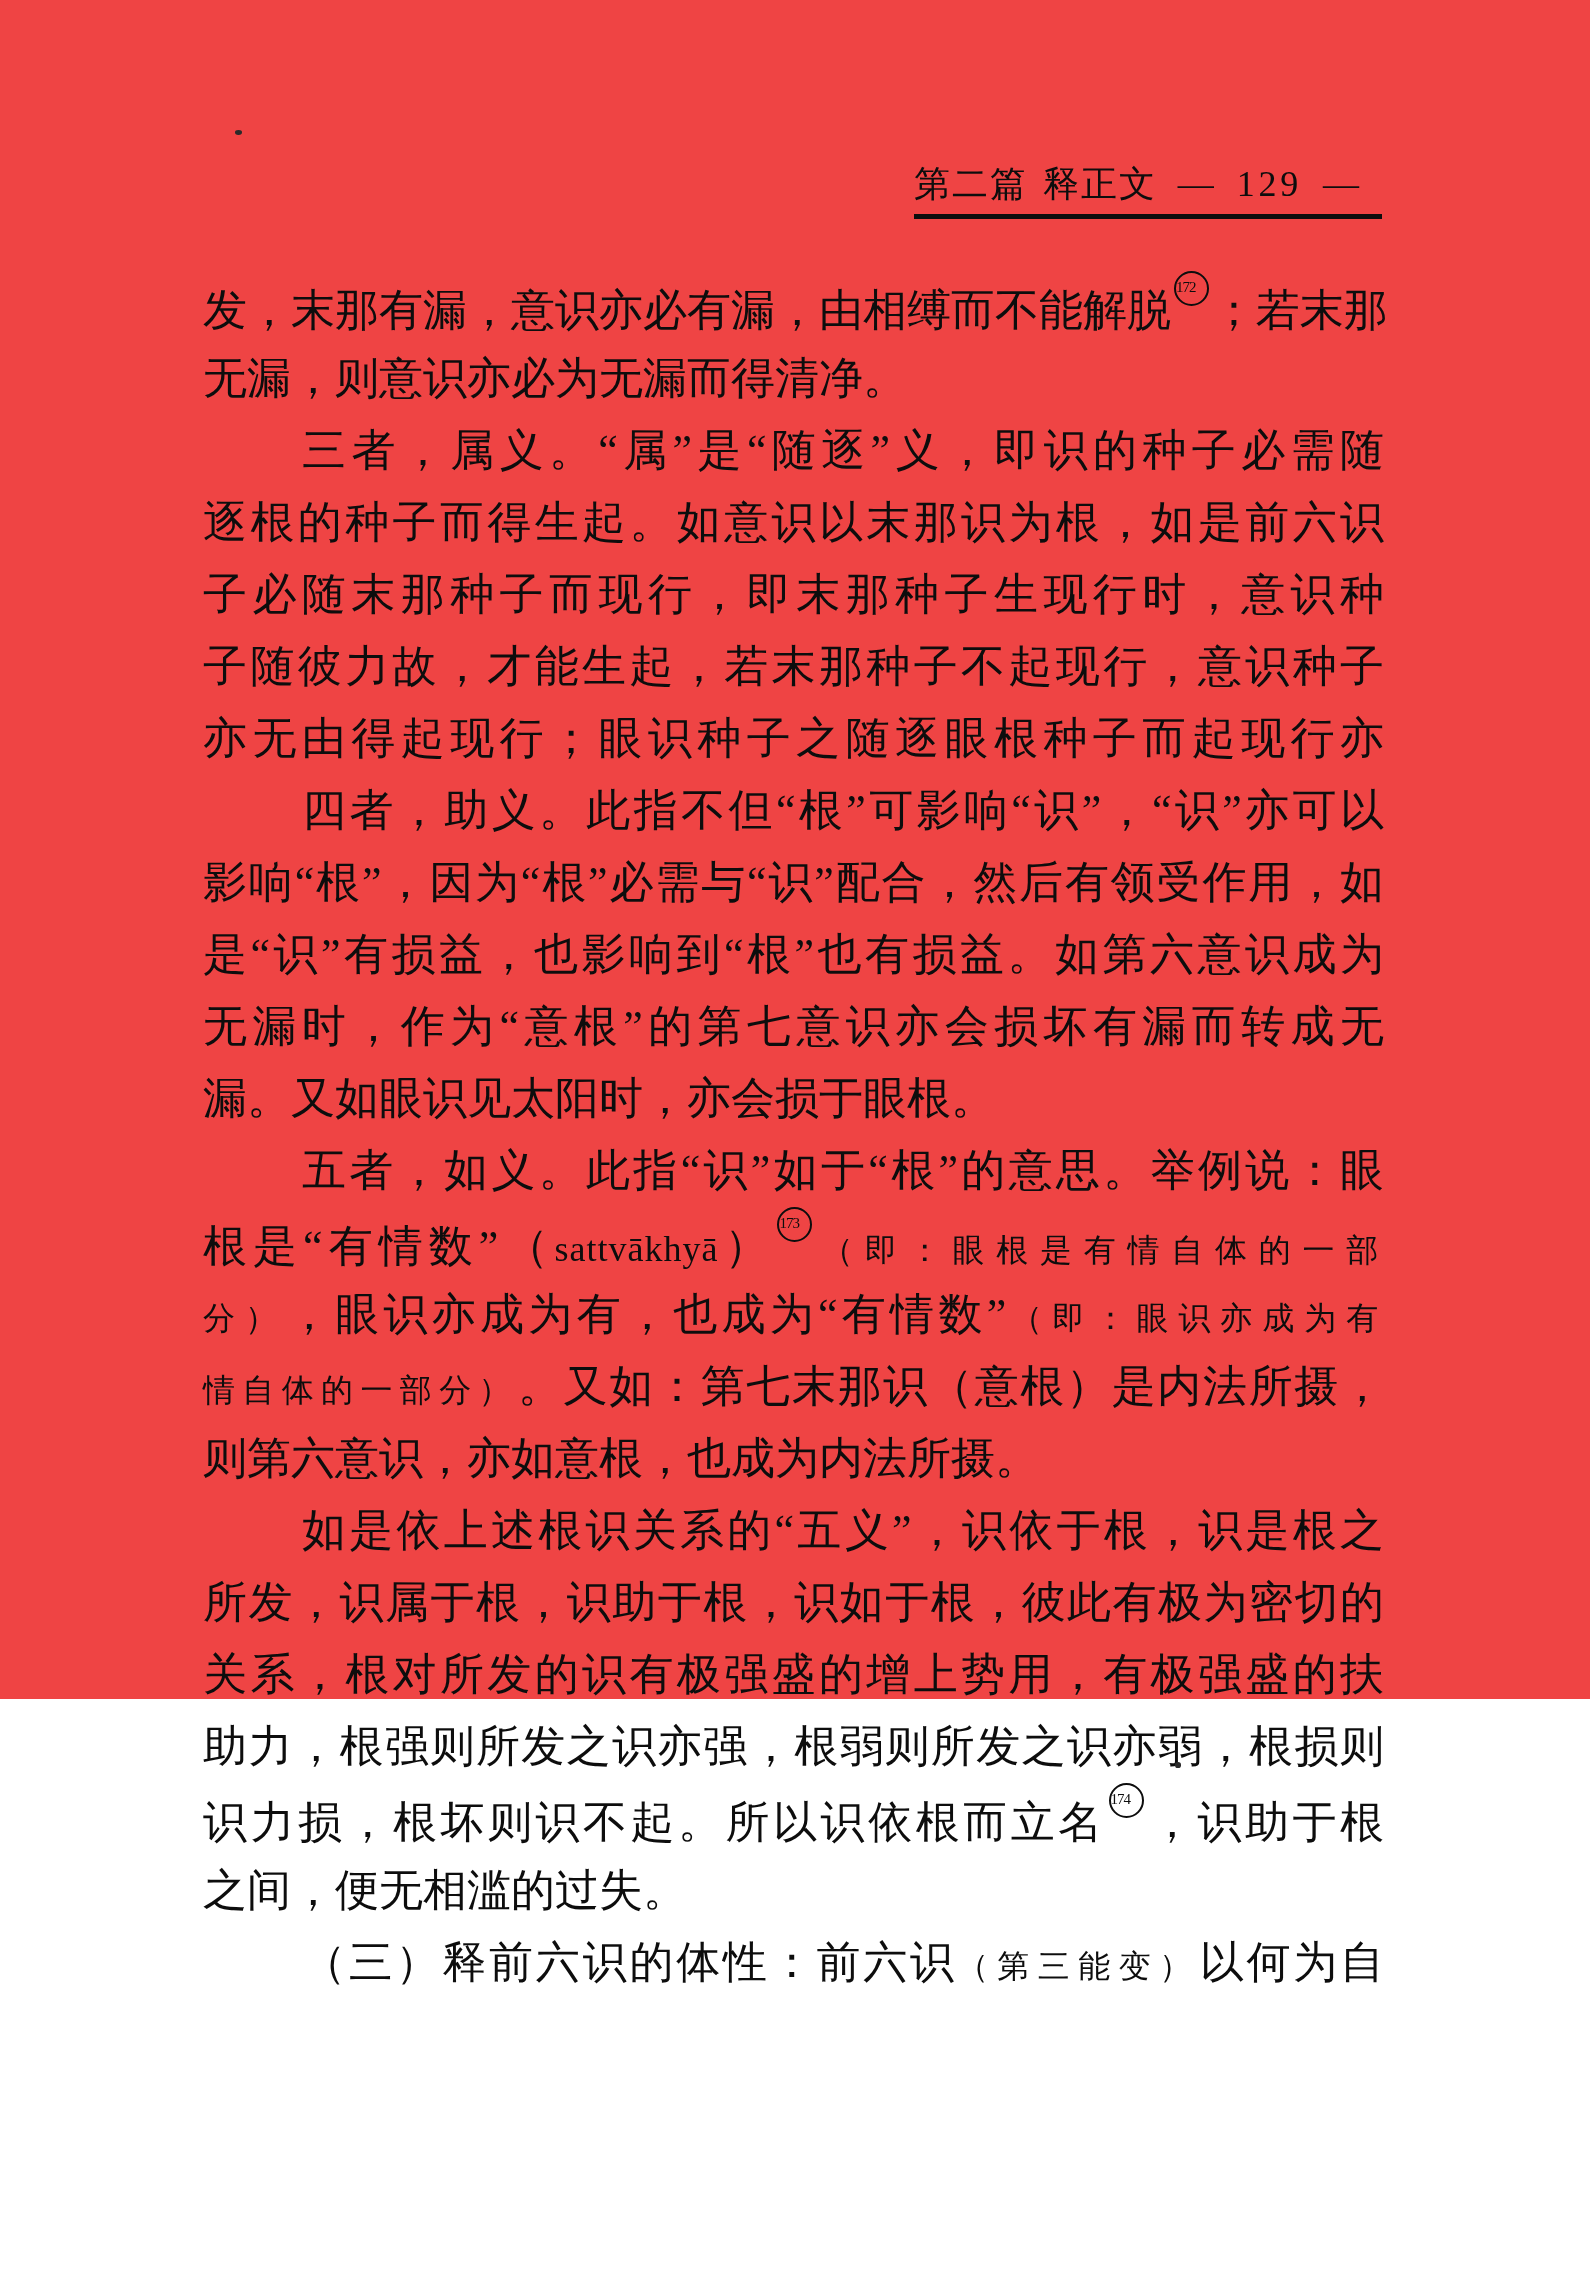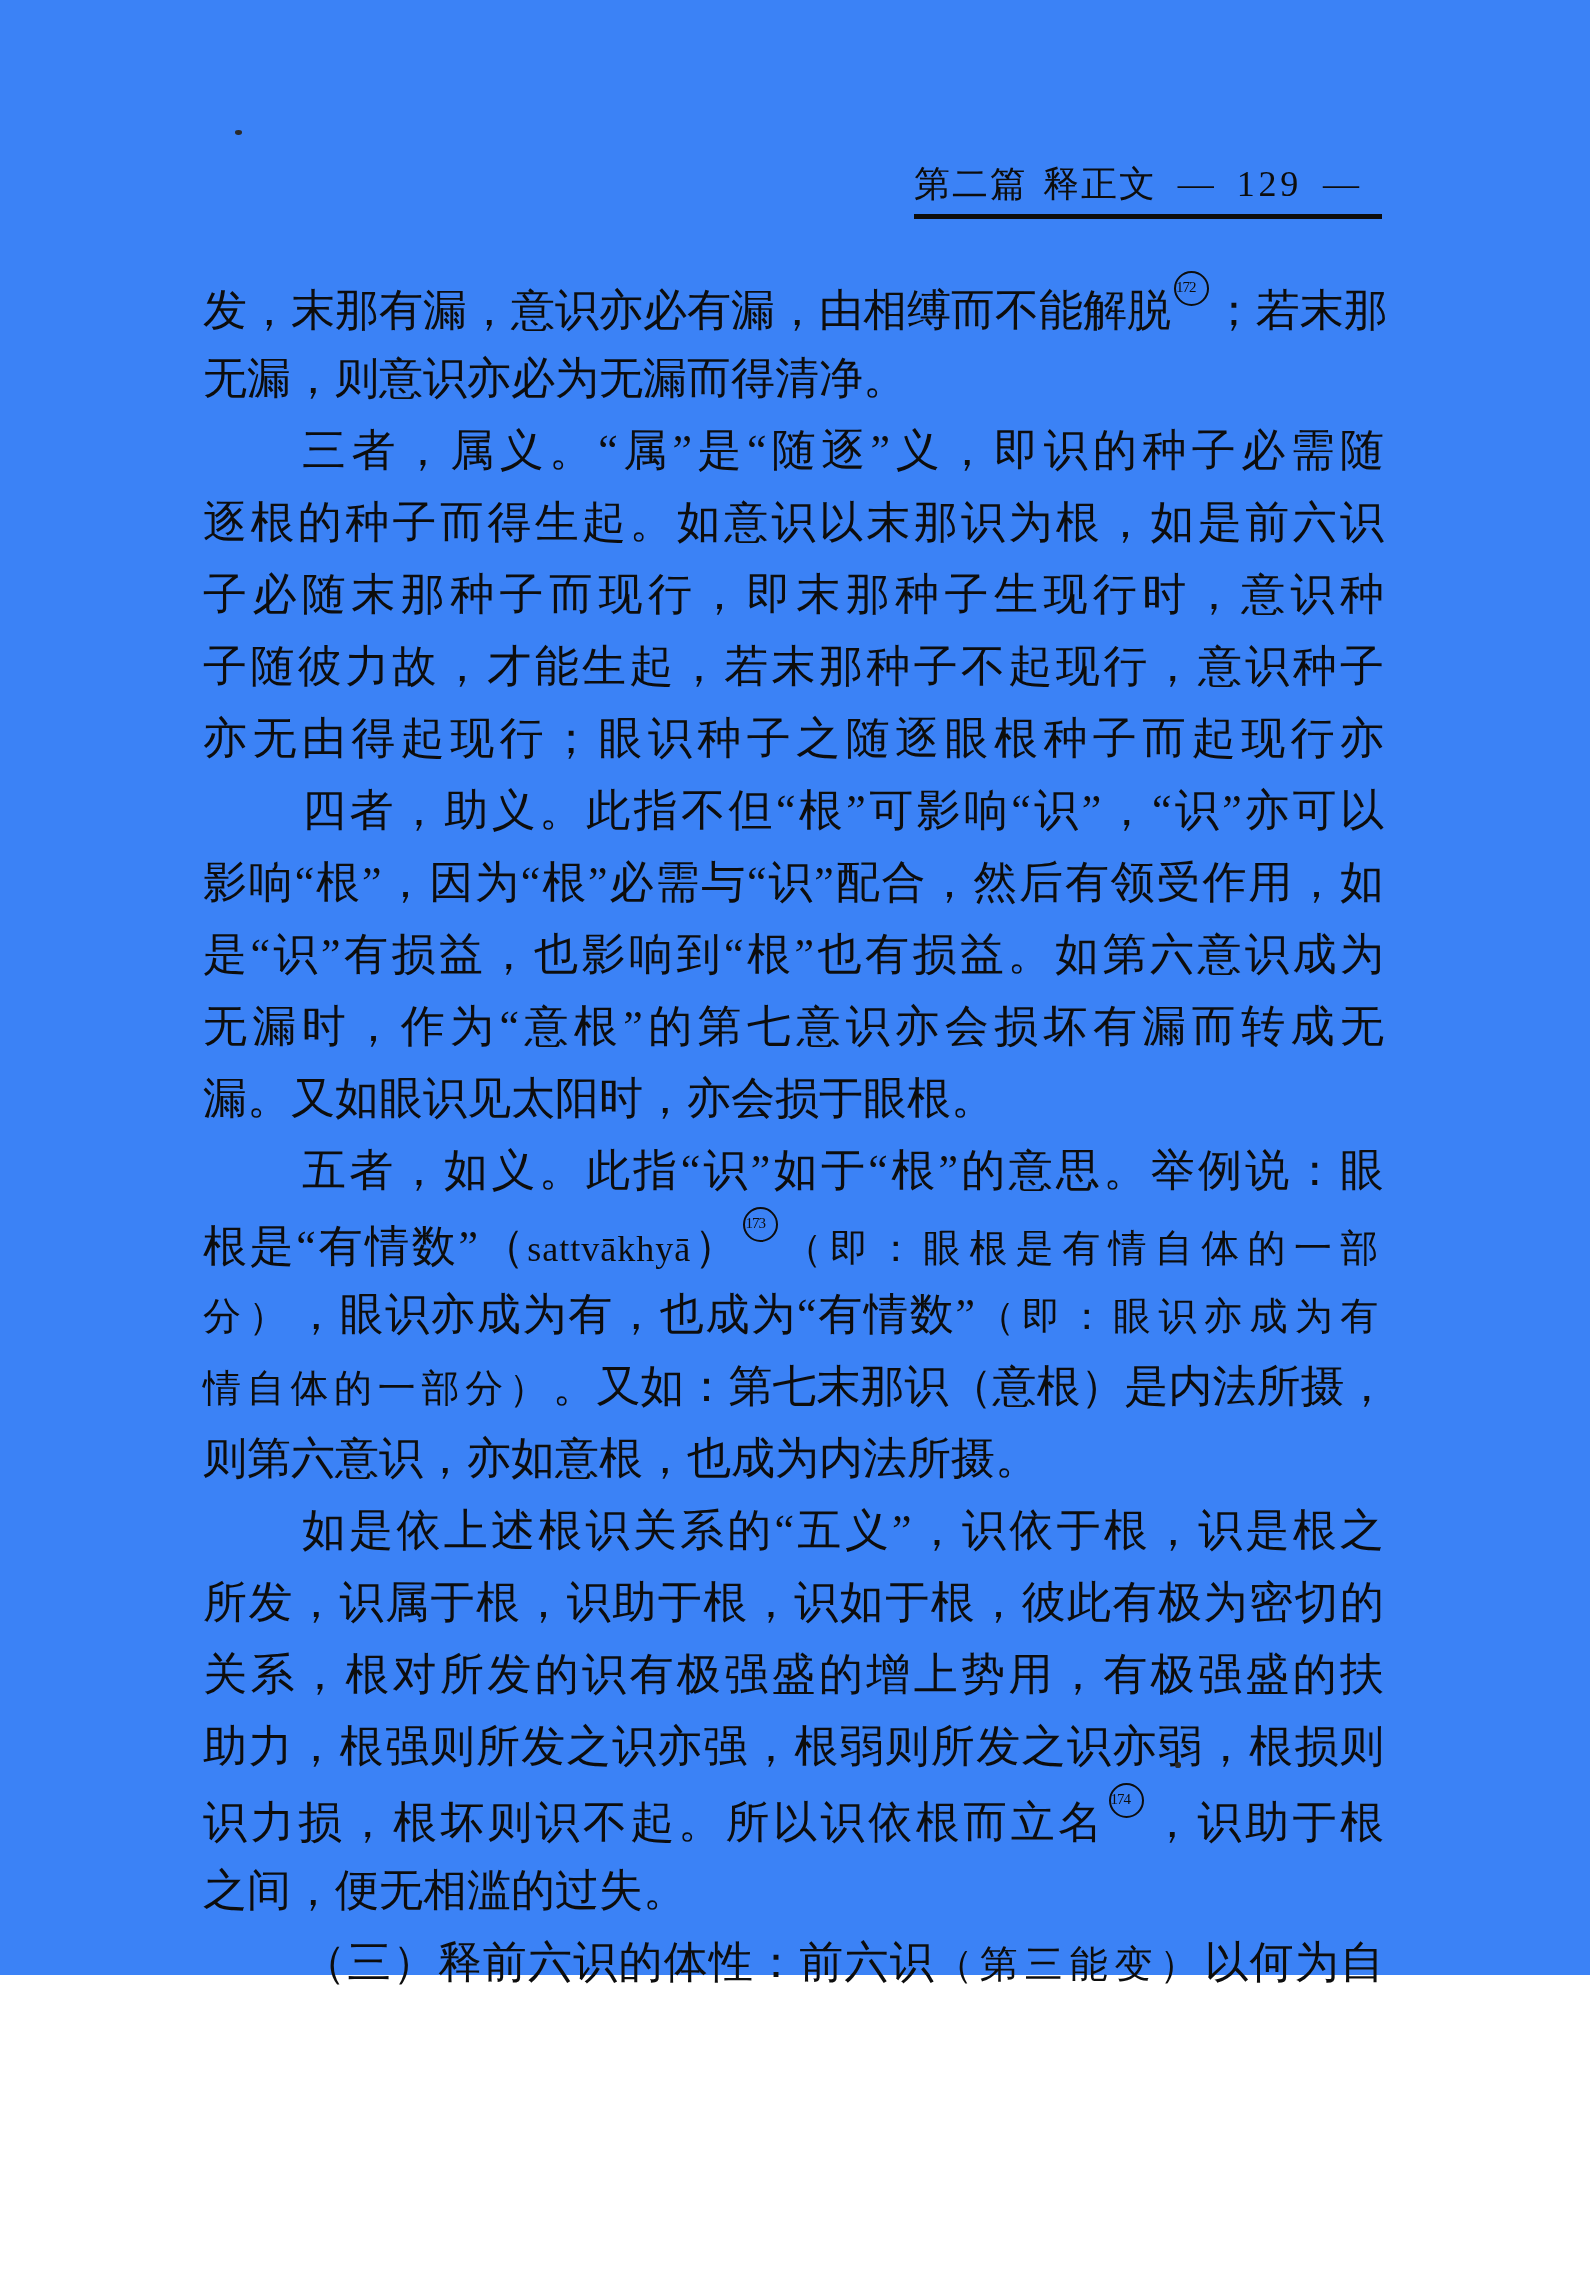--- a/index.html
+++ b/index.html
@@ -8,22 +8,22 @@
     width: 1591px;
     height: 2293px;
     background: #ffffff;
     overflow: hidden;
     font-family: "Liberation Serif", "DejaVu Serif", serif;
     color: #0d0d0d;
   }
   .page {
     position: relative;
     width: 1591px;
-    height: 1975px;
-    background: #3b82f6;
+    height: 1699px;
+    background: #ef4444;
   }
   
   .running-head {
     position: absolute;
     top: 163px;
     right: 209px;
     font-size: 36px;
     line-height: 42px;
     white-space: nowrap;
   }
@@ -50,21 +50,21 @@
     line-height: 72px;
     white-space: nowrap;
     text-align: justify;
     text-align-last: justify;
     text-justify: inter-character;
   }
   .line.end { text-align-last: left; }
   .line.ind { text-indent: 99px; }
   .seg { }
   .annot {                 
-    font-size: 38px;
+    font-size: 32px;
     letter-spacing: 5.7px;
   }
   .latin {                 
     font-size: 36px;
     letter-spacing: 1px;
     margin-top: 20px;
   }
   .note {                  
     display: inline-block;
     box-sizing: border-box;

